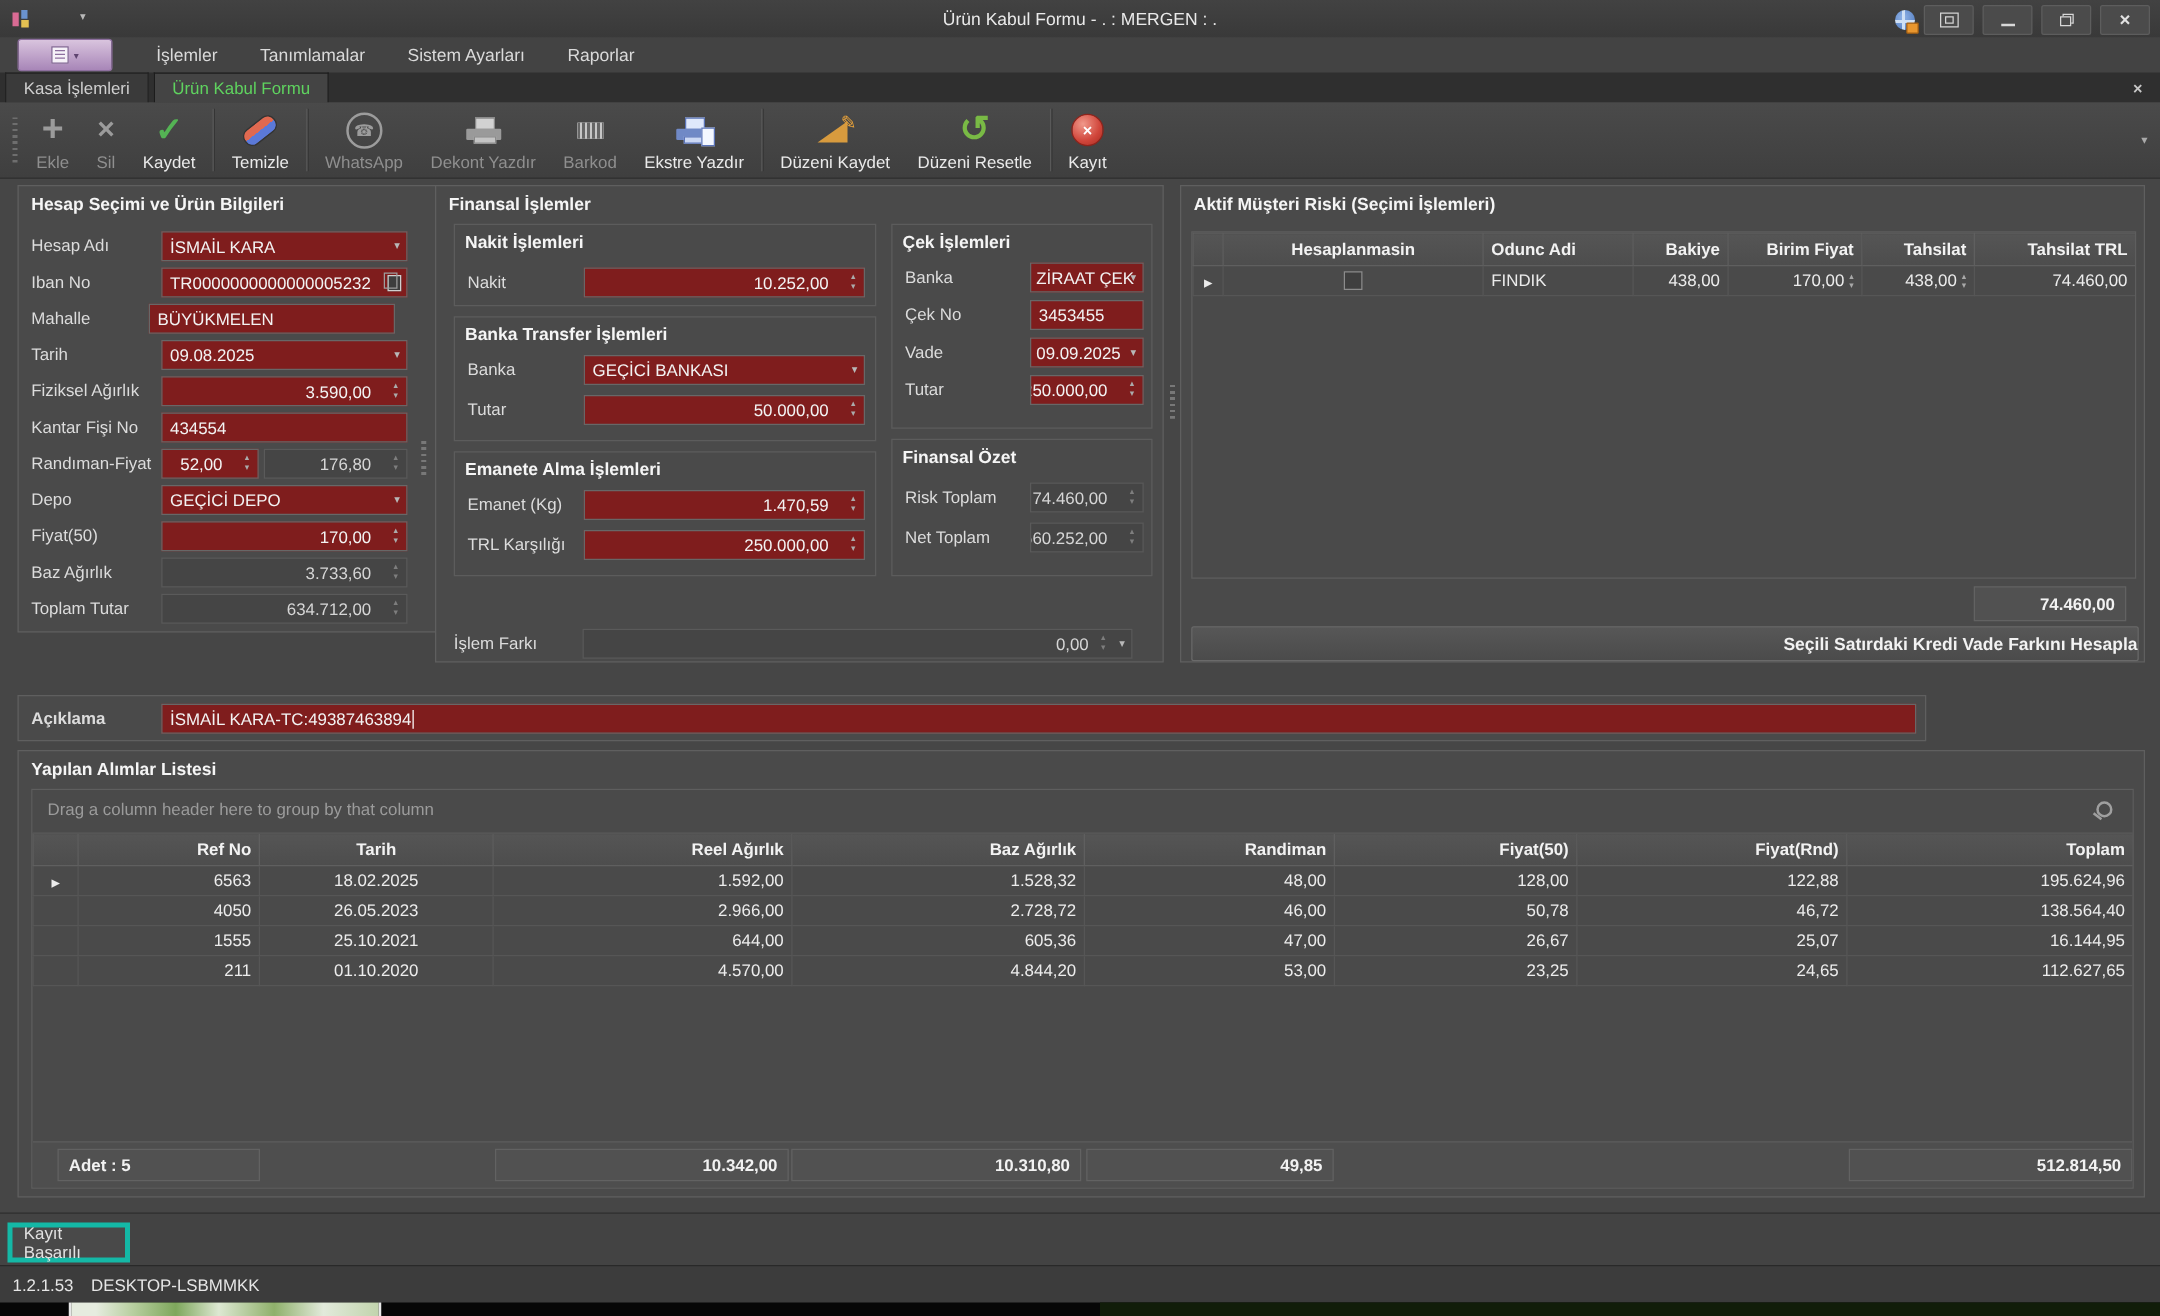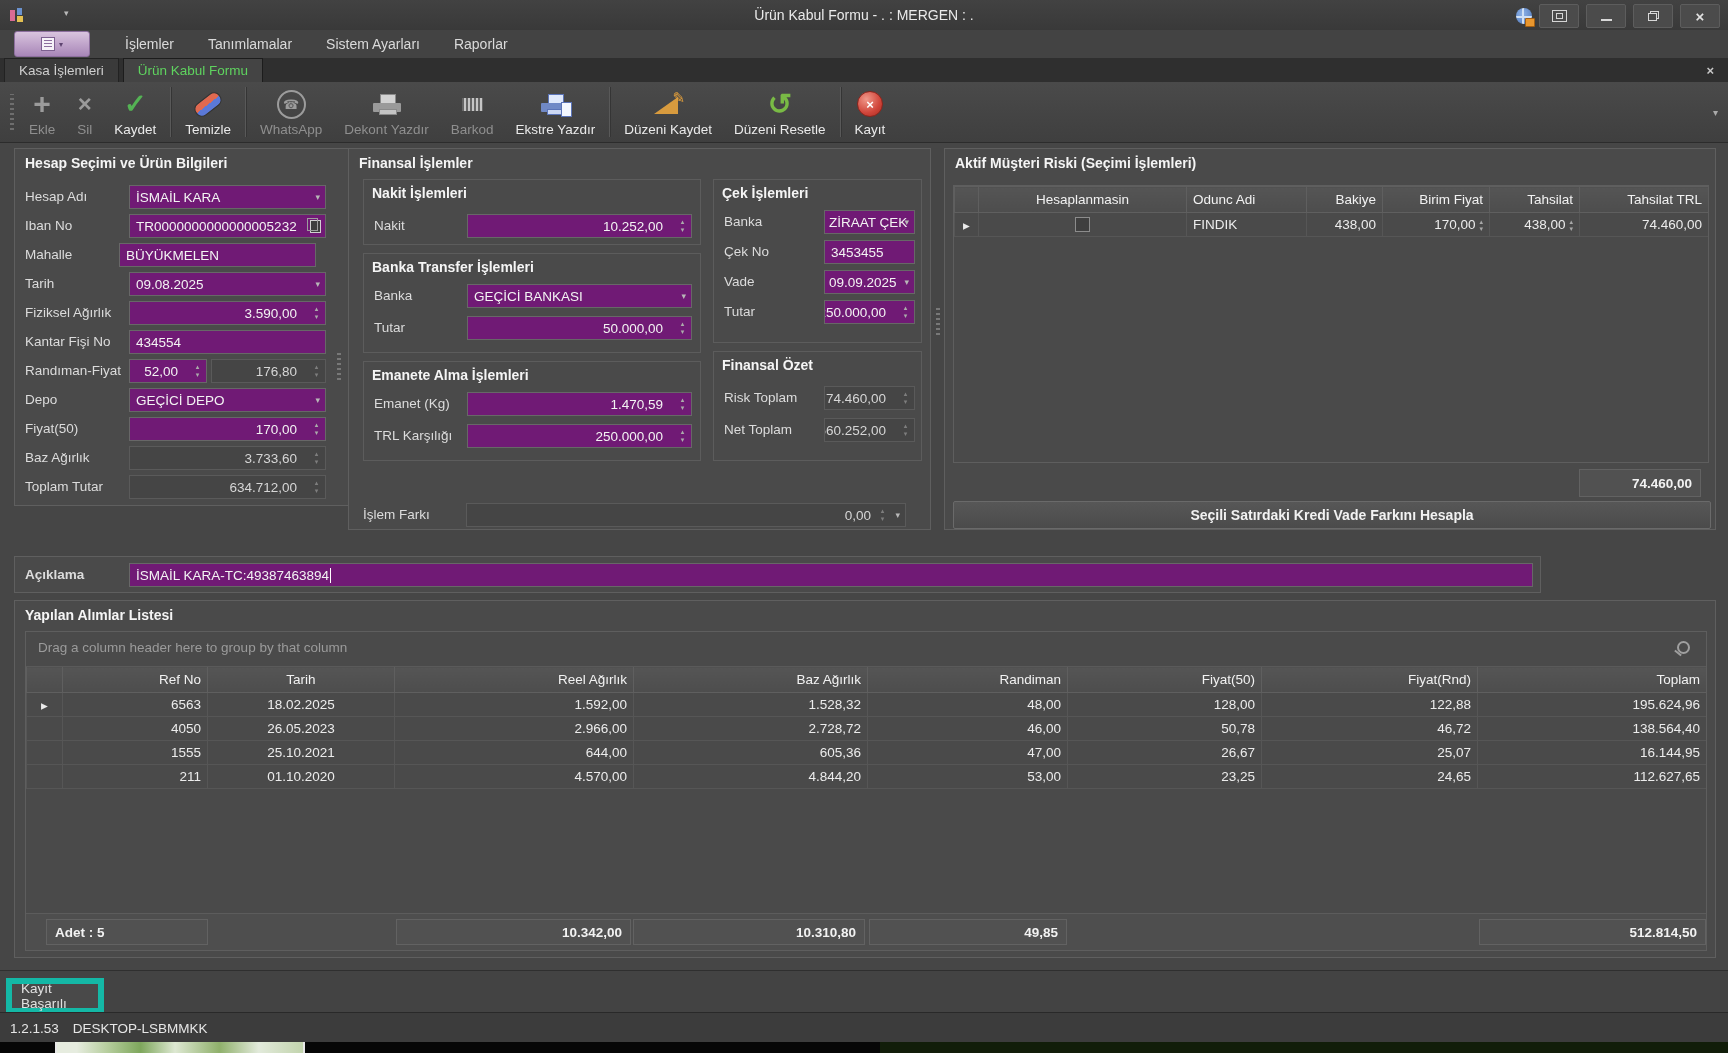--- a/index.html
+++ b/index.html
@@ -89,61 +89,61 @@
   .ic-exit{width:24px;height:24px;border-radius:50%;border:1px solid #8c241c;
       background:radial-gradient(circle at 35% 30%,#f0988a,#d0453a 60%,#a62c22);
       display:flex;align-items:center;justify-content:center;color:#fff;font-weight:bold;font-size:13px}
 
   
   .panel{background:#4a4a4a;border:1px solid #5f5f5f;box-sizing:border-box}
   .panel-title{position:absolute;left:10px;top:6px;font-weight:bold;font-size:14px;color:#f5f5f5;white-space:nowrap}
   .groupbox{position:absolute;border:1px solid #5c5c5c;box-sizing:border-box}
   .group-title{position:absolute;left:8px;top:5px;font-weight:bold;font-size:14px;color:#f5f5f5;white-space:nowrap}
   .flabel{position:absolute;color:#dcdcdc;font-size:13.5px;white-space:nowrap}
-  .field{position:absolute;height:24px;background:#701a75;border:1px solid #676767;box-sizing:border-box;
+  .field{position:absolute;height:24px;background:#7f1d1d;border:1px solid #676767;box-sizing:border-box;
          display:flex;align-items:center;padding:0 6px;font-size:13.5px;color:#f3f3f3;white-space:nowrap;overflow:hidden}
   .field.num{justify-content:flex-end}
   .field.disabled{background:#454545;border-color:#5a5a5a;color:#d6d6d6}
   .field.has-arrow{padding-right:18px}
   .field.has-spin{padding-right:28px}
   .combo-arrow{position:absolute;right:5px;top:50%;transform:translateY(-50%);color:#b8b8b8;font-size:9px;line-height:1}
   .spin{position:absolute;right:2px;top:0;bottom:0;width:13px;display:flex;flex-direction:column;
         align-items:center;justify-content:center;gap:2px;color:#ababab;font-size:7px;line-height:6px}
   .spin.dim{color:#7e7e7e}
   .ic-copy{position:absolute;right:4px;top:5px;width:9px;height:11px;border:1px solid #d0d0d0;background:#3e3e3e}
   .ic-copy::before{content:"";position:absolute;left:-4px;top:-3px;width:9px;height:11px;border:1px solid #9d9d9d}
   .caret{display:inline-block;width:1px;height:15px;background:#fff;margin-left:1px}
   .splitter{width:4px;background:repeating-linear-gradient(0deg,#787878 0 2px,transparent 2px 5px)}
 
   
   .grid{position:absolute;border:1px solid #5e5e5e;background:#4a4a4a;box-sizing:border-box;overflow:hidden}
   table.dgrid{border-collapse:collapse;table-layout:fixed}
-  .dgrid th{background:linear-gradient(#555,#4d4d4d);border:1px solid #5f5f5f;font-weight:normal;
+  .dgrid th{background:linear-gradient(#555,#4d4d4d);border:1px solid #5f5f5f;font-weight:bold;
             font-size:13.5px;color:#f2f2f2;padding:2px 6px;height:26px;box-sizing:border-box;white-space:nowrap;overflow:hidden}
   .dgrid td{border:1px solid #565656;font-size:13.5px;color:#ececec;padding:1px 6px;height:24px;
             box-sizing:border-box;white-space:nowrap;overflow:hidden}
   .ta-r{text-align:right}.ta-c{text-align:center}.ta-l{text-align:left}
   .ind-cell{color:#b5b5b5;font-size:10px;text-align:center}
   .cbx{display:inline-block;width:13px;height:13px;background:#3f3f3f;border:1px solid #8c8c8c;vertical-align:middle}
   .cell-spin{float:right;color:#a8a8a8;font-size:7px;line-height:6px;display:flex;flex-direction:column;gap:1px;margin:2px 0 0 4px}
   .group-row{position:absolute;left:0;top:0;right:0;height:34px;border-bottom:1px solid #5a5a5a;background:#4a4a4a}
   .group-hint{position:absolute;left:12px;top:8px;color:#9b9b9b;font-size:13.5px}
   .ic-mag{position:absolute;right:16px;top:9px;width:9px;height:9px;border:2px solid #9f9f9f;border-radius:50%}
   .ic-mag::after{content:"";position:absolute;left:-5px;top:9px;width:8px;height:2px;background:#9f9f9f;transform:rotate(38deg)}
   .fbox{position:absolute;height:26px;background:#515151;border:1px solid #626262;box-sizing:border-box;
         display:flex;align-items:center;font-weight:bold;font-size:13.5px;color:#f2f2f2;padding:0 8px}
   .fbox.num{justify-content:flex-end}
   .footer-band{position:absolute;left:0;right:0;bottom:0;height:36px;background:#4e4e4e;border-top:1px solid #5c5c5c}
   .risk-total{position:absolute;font-weight:bold}
   .big-btn{position:absolute;background:linear-gradient(#575757,#4b4b4b);border:1px solid #6a6a6a;border-radius:2px;
-        display:flex;align-items:center;justify-content:center;font-weight:bold;font-size:14px;color:#f2f2f2}
+        display:flex;align-items:center;justify-content:flex-end;font-weight:bold;font-size:14px;color:#f2f2f2}
 
   
   .statusband{left:0;top:970px;width:1728px;height:42px;background:#434343;border-top:1px solid #2f2f2f}
-  .status-box{position:absolute;left:6px;top:7px;width:98px;height:27px;background:#494949;border:6px solid #14b8a6;
+  .status-box{position:absolute;left:6px;top:7px;width:98px;height:27px;background:#494949;border:4px solid #14b8a6;
         box-sizing:border-box;display:flex;align-items:center;padding:12px 9px;font-size:13.5px;color:#e2e2e2}
   .bottombar{left:0;top:1012px;width:1728px;height:30px;background:#3c3c3c;border-top:1px solid #292929;
         display:flex;align-items:center;color:#e6e6e6;font-size:13.5px}
   .desktopstrip{left:0;top:1042px;width:1728px;height:11px;background:#060606}
   .photo{left:55px;top:0;width:246px;height:11px;border-left:2px solid #e8e8e8;border-right:2px solid #e8e8e8;
         background:linear-gradient(90deg,#e6ecdf 0 8%,#b8cfa0 20%,#7ea75c 34%,#dde8d2 48%,#8fb06b 66%,#e2eadb 82%,#c2d4ad 100%)}
   .wallpaper{left:880px;top:0;width:848px;height:11px;background:#111d09}
 </style>
 </head>
 <body>

